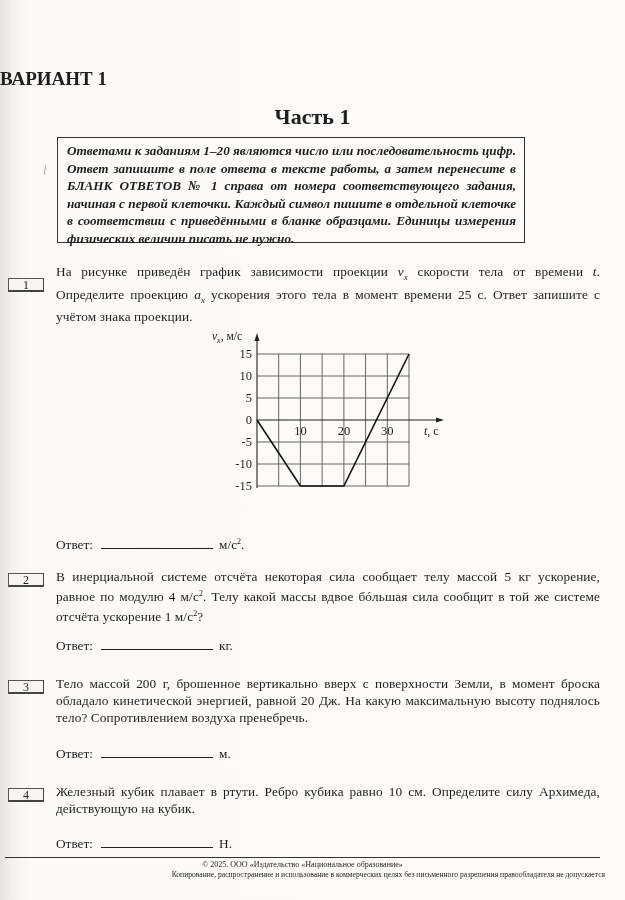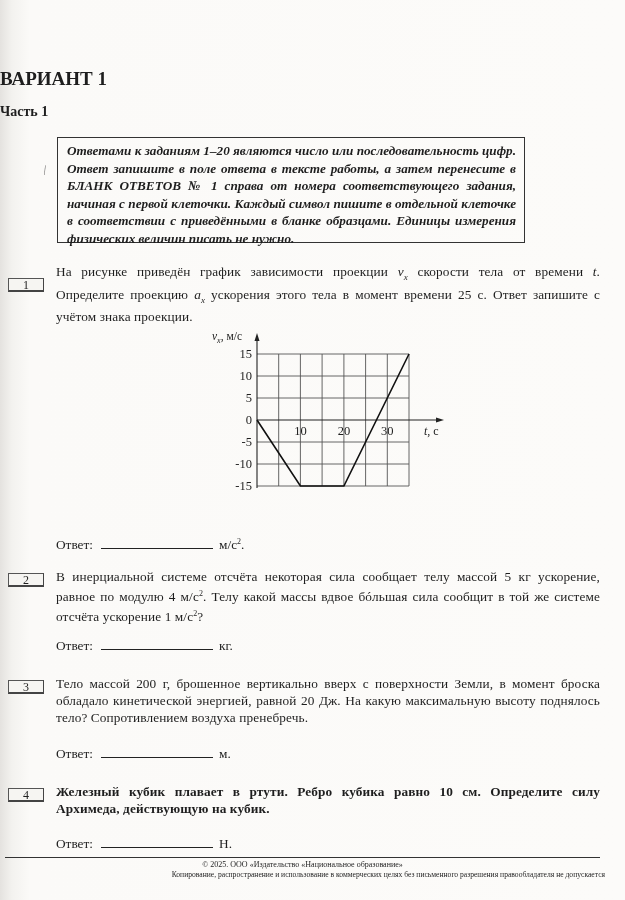--- a/index.html
+++ b/index.html
@@ -4,21 +4,21 @@
 <style>
   html, body { margin:0; padding:0; }
   body {
     width:625px; height:900px; position:relative; overflow:hidden;
     background: linear-gradient(to right, #e4e2df 0px, #f3f2ef 12px, #fbfaf8 30px, #fcfbf9 100%);
     font-family: "Liberation Serif", "DejaVu Serif", serif;
     color:#1e1e1e;
   }
   .abs { position:absolute; }
   .title { left:0; width:625px; font-weight:bold; font-size:19px; top:68px; }
-  .subtitle { left:0; width:625px; font-weight:bold; font-size:14px; top:104px; }
+  .subtitle { left:0; width:625px; text-align:center; font-weight:bold; font-size:22px; top:104px; }
   .instr {
     left:57px; top:137px; width:468px; height:106px;
     border:1.5px solid #333; box-sizing:border-box;
     padding:4px 8px 0 9px;
     font-style:italic; font-weight:bold; font-size:13.2px; line-height:17.6px;
     text-align:justify; text-align-last:left;
   }
   .instr p { margin:0; }
   .mark { left:44px; top:163px; font-size:12px; color:#555; transform:rotate(-30deg); }
   .numbox {
@@ -109,20 +109,20 @@
   <span>Ответ:</span><span class="line"></span><span>кг.</span>
 </div>
 
 <div class="abs numbox" style="top:680px;">3</div>
 <div class="abs task" style="top:675px;">Тело массой 200 г, брошенное вертикально вверх с поверхности Земли, в момент броска обладало кинетической энергией, равной 20 Дж. На какую максимальную высоту поднялось тело? Сопротивлением воздуха пренебречь.</div>
 <div class="abs answer" style="top:736px;">
   <span>Ответ:</span><span class="line"></span><span>м.</span>
 </div>
 
 <div class="abs numbox" style="top:788px;">4</div>
-<div class="abs task" style="top:783px;font-weight:bold;">Железный кубик плавает в ртути. Ребро кубика равно 10 см. Определите силу Архимеда, действующую на кубик.</div>
+<div class="abs task" style="top:783px;">Железный кубик плавает в ртути. Ребро кубика равно 10 см. Определите силу Архимеда, действующую на кубик.</div>
 <div class="abs answer" style="top:826px;">
   <span>Ответ:</span><span class="line"></span><span>Н.</span>
 </div>
 
 <div class="abs footer-rule"></div>
 <div class="abs footer1">© 2025. ООО «Издательство «Национальное образование»</div>
 <div class="abs footer2">Копирование, распространение и использование в коммерческих целях без письменного разрешения правообладателя не допускается</div>
 
 </body></html>

